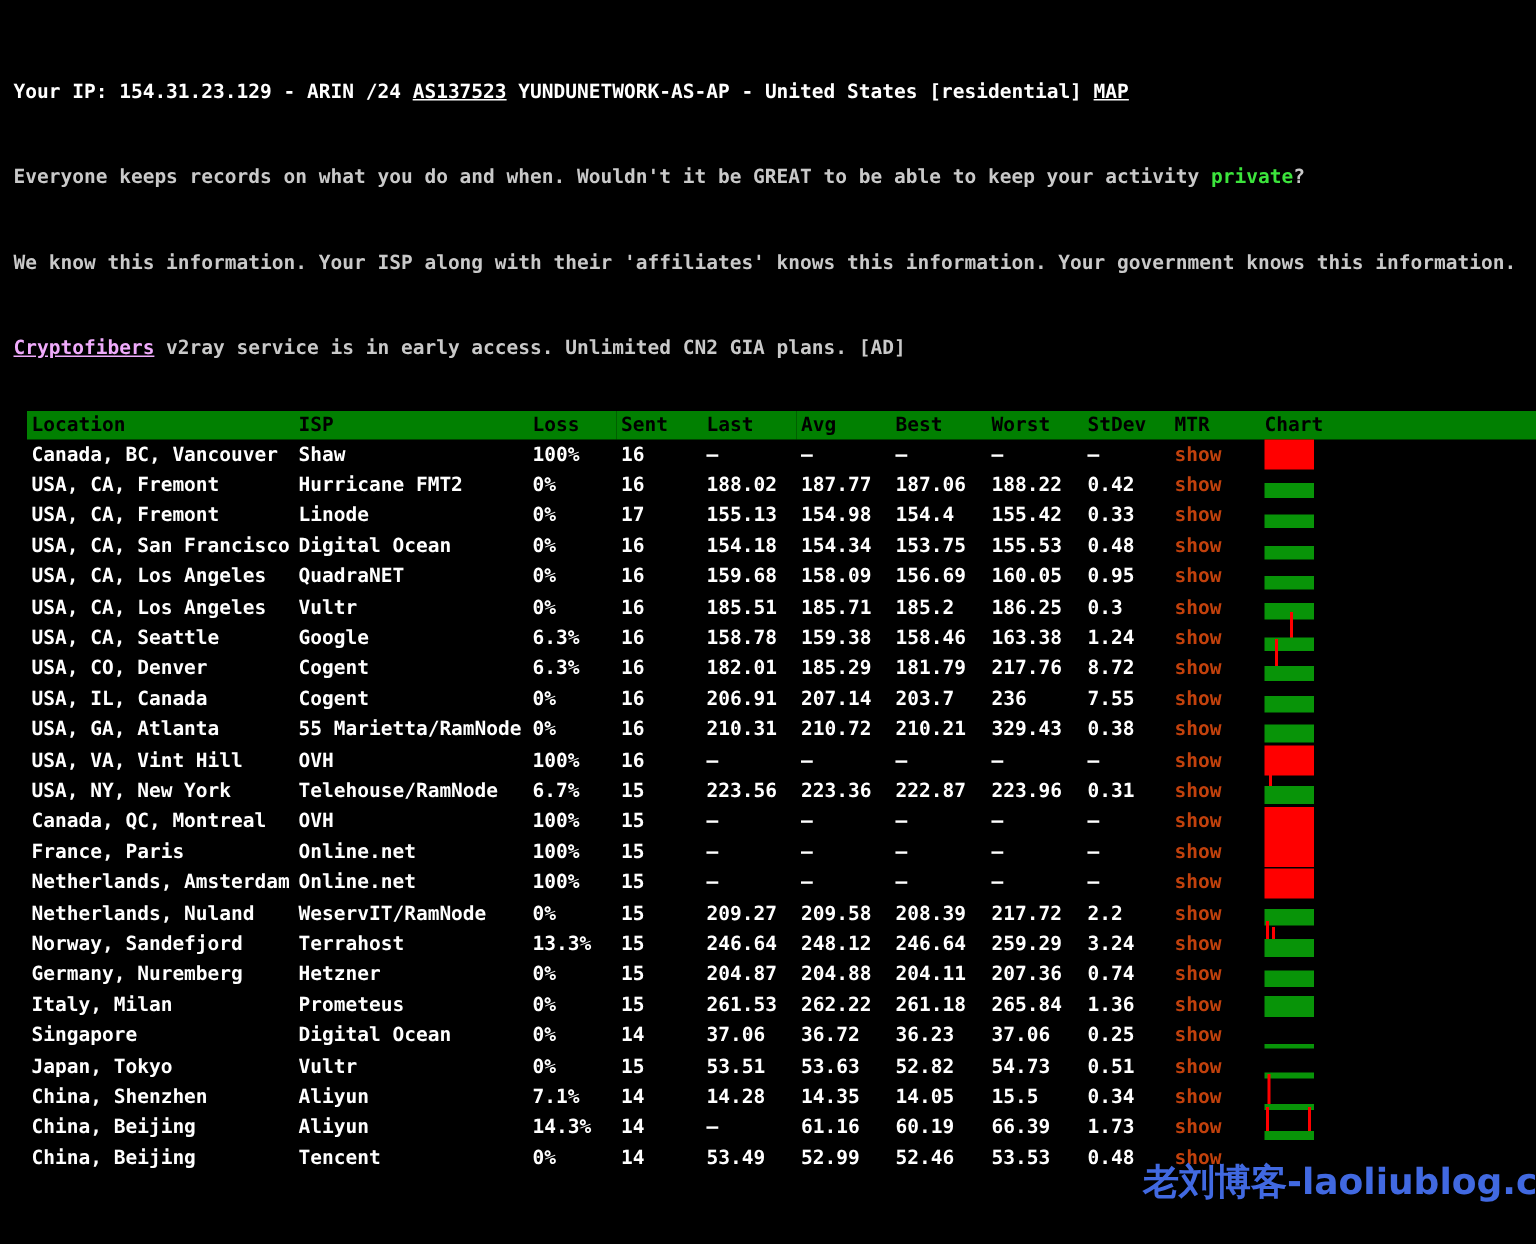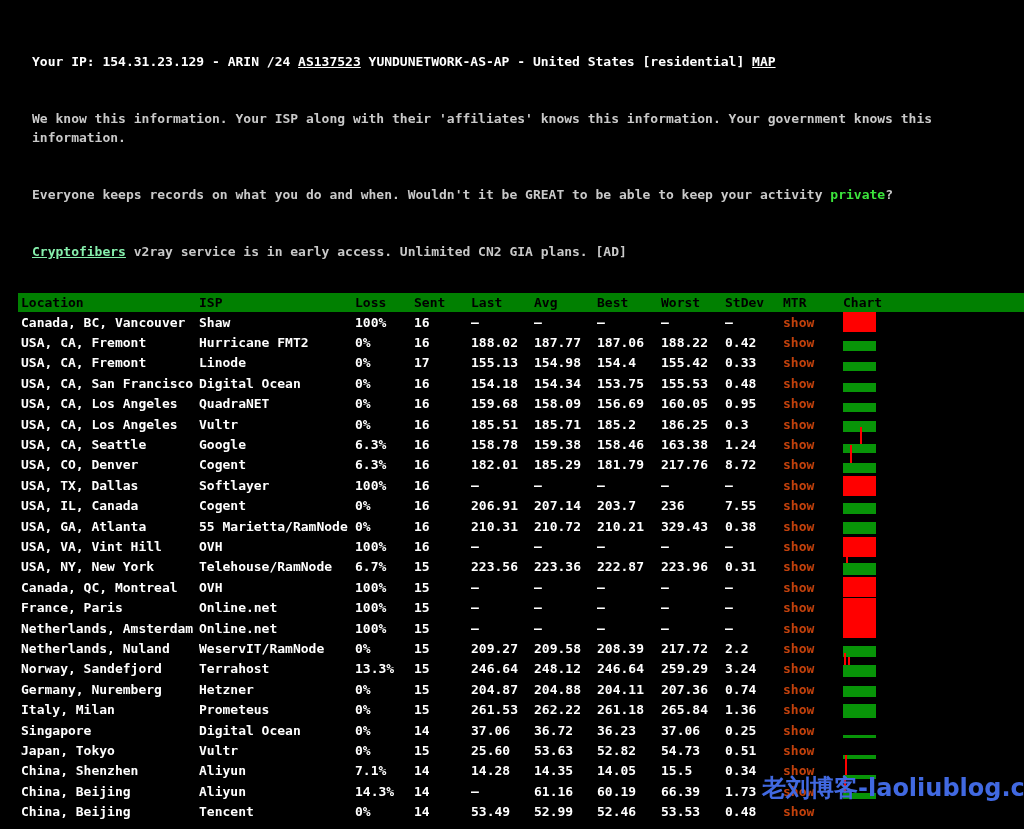--- a/index.html
+++ b/index.html
@@ -3,27 +3,27 @@
 <meta charset="utf-8">
 <style>
   * { margin:0; padding:0; box-sizing:border-box; }
   html,body { background:#000; }
   body {
     width:1024px; height:829px; overflow:hidden; position:relative;
     font-family:"DejaVu Sans Mono","Liberation Mono",monospace;
     font-weight:bold;
   }
   .top {
-    padding:14px 0 0 32px; font-size:13px; line-height:19px;
+    padding:14px 0 0 9px; font-size:13px; line-height:19px;
     color:#c9c9c9; white-space:pre-wrap;
   }
   .top .l1 { color:#ffffff; }
   .wlink { color:#ffffff; text-decoration:underline; cursor:pointer; }
   .green-hl { color:#3ce43c; }
-  .glink { color:#86efac; text-decoration:underline; cursor:pointer; }
+  .glink { color:#f0abfc; text-decoration:underline; cursor:pointer; }
   table.ping {
     border-collapse:collapse; table-layout:fixed;
     margin:13px 0 0 18px; width:1006px;
   }
   table.ping th {
     background:#018001; color:#000; font-size:13px; font-weight:bold;
     text-align:left; height:19px; padding:0 0 0 3px; white-space:nowrap;
   }
   table.ping td {
     color:#fff; font-size:13px; font-weight:bold; height:20.4px;
@@ -39,22 +39,22 @@
     position:absolute; left:762px; top:772px; z-index:5;
     font-family:"DejaVu Sans","Liberation Sans",sans-serif;
     font-size:24px; font-weight:bold; color:#4169e1; white-space:nowrap;
   }
 </style>
 </head>
 <body>
 
 <div class="top">
   <div class="l1"><span>Your IP: 154.31.23.129 - ARIN /24 </span><a class="wlink">AS137523</a><span> YUNDUNETWORK-AS-AP - United States [residential] </span><a class="wlink">MAP</a></div>
+  <div><span>Everyone keeps records on what you do and when. Wouldn't it be GREAT to be able to keep your activity </span><span class="green-hl">private</span><span>?</span></div>
   <div>We know this information. Your ISP along with their 'affiliates' knows this information. Your government knows this information.</div>
-  <div><span>Everyone keeps records on what you do and when. Wouldn't it be GREAT to be able to keep your activity </span><span class="green-hl">private</span><span>?</span></div>
   <div><a class="glink">Cryptofibers</a><span> v2ray service is in early access. Unlimited CN2 GIA plans. [AD]</span></div>
 </div>
 
 <table class="ping">
   <colgroup>
     <col style="width:178px">
       <col style="width:156px">
       <col style="width:59px">
     <col style="width:57px">
       <col style="width:63px">
@@ -213,37 +213,20 @@
         <td>8.72</td>
         <td><a class="show-link">show</a></td>
         <td class="chart-td">
           <div class="chart-cell">
             <div class="spike" style="left: 7px; height: 28px;"></div>
             <div class="green-bar" style="height: 10px;"></div>
           </div>
         </td>
       </tr>
       <tr>
-        <td>USA, TX, Dallas</td>
-        <td>Softlayer</td>
-        <td>100%</td>
-        <td>16</td>
-        <td>–</td>
-        <td>–</td>
-        <td>–</td>
-        <td>–</td>
-        <td>–</td>
-        <td><a class="show-link">show</a></td>
-        <td class="chart-td">
-          <div class="chart-cell">
-            <div class="red-block"></div>
-          </div>
-        </td>
-      </tr>
-      <tr>
         <td>USA, IL, Canada</td>
         <td>Cogent</td>
         <td>0%</td>
         <td>16</td>
         <td>206.91</td>
         <td>207.14</td>
         <td>203.7</td>
         <td>236</td>
         <td>7.55</td>
         <td><a class="show-link">show</a></td>
@@ -441,21 +424,21 @@
           <div class="chart-cell">
             <div class="green-bar" style="height: 3px;"></div>
           </div>
         </td>
       </tr>
       <tr>
         <td>Japan, Tokyo</td>
         <td>Vultr</td>
         <td>0%</td>
         <td>15</td>
-        <td>25.60</td>
+        <td>53.51</td>
         <td>53.63</td>
         <td>52.82</td>
         <td>54.73</td>
         <td>0.51</td>
         <td><a class="show-link">show</a></td>
         <td class="chart-td">
           <div class="chart-cell">
             <div class="green-bar" style="height: 4px;"></div>
           </div>
         </td>

